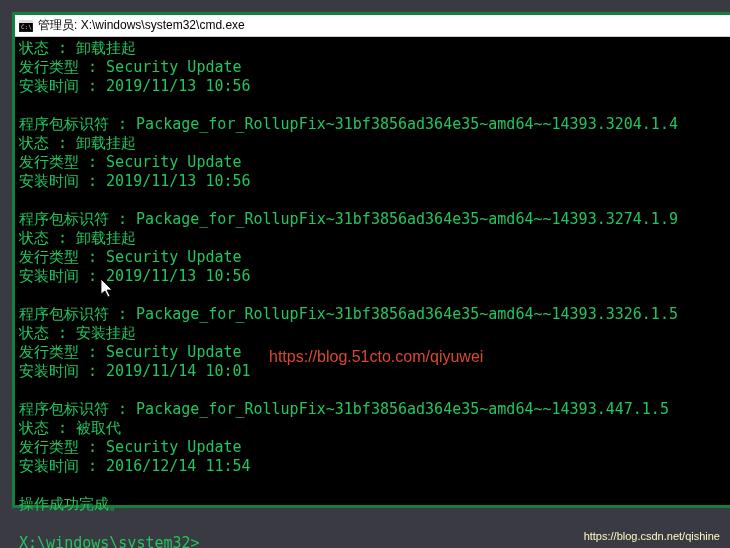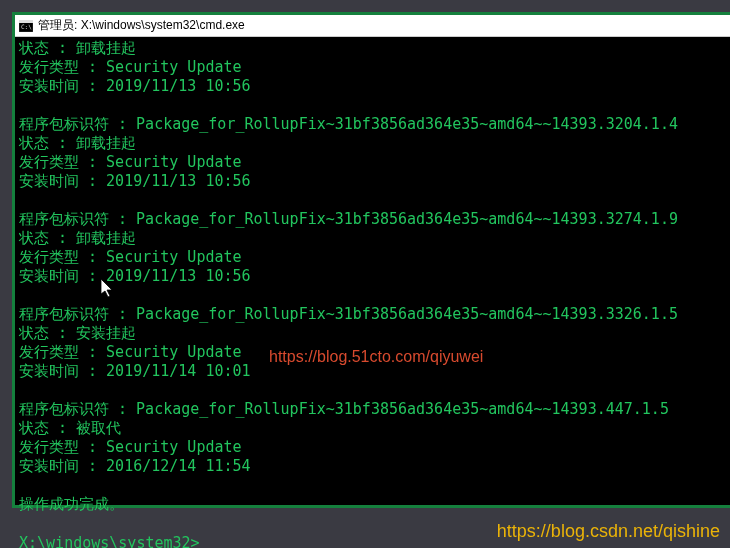--- a/index.html
+++ b/index.html
@@ -75,22 +75,22 @@
       font-size: 16px;
       font-weight: 500;
       font-family: "Microsoft YaHei", Arial, sans-serif;
       pointer-events: none;
       z-index: 5;
     }
     .watermark-bottom {
       position: absolute;
       right: 10px;
       bottom: 6px;
-      color: #eab308;
-      font-size: 18px;
+      color: #fef9c3;
+      font-size: 11px;
       font-family: Arial, sans-serif;
       pointer-events: none;
       z-index: 5;
     }
     .prompt-line {
       display: inline;
     }
   </style>
 </head>
 <body>

